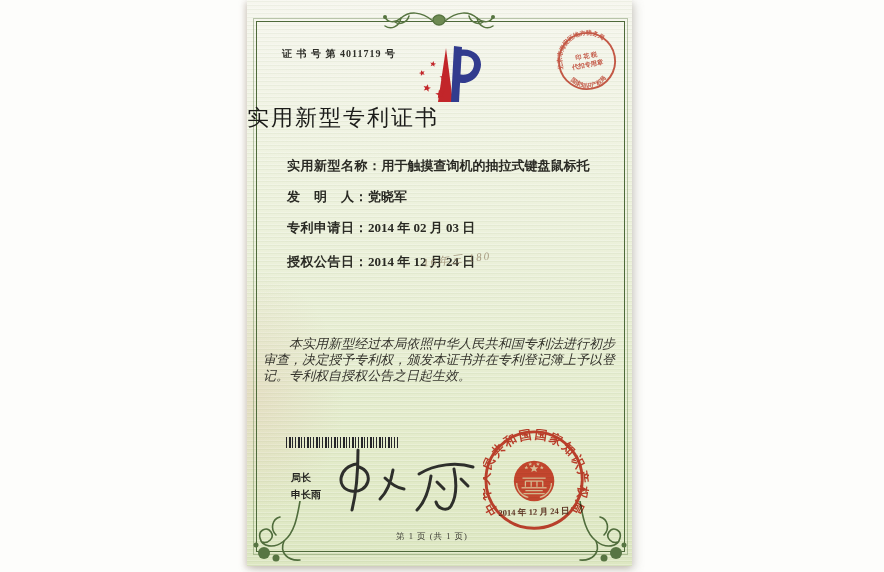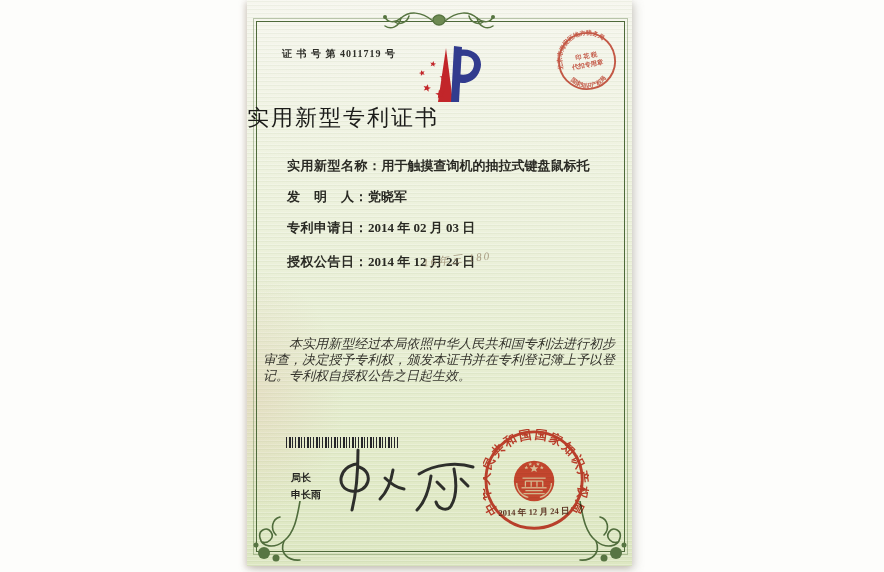--- a/index.html
+++ b/index.html
@@ -204,15 +204,16 @@
           <path d="M-12,-3 L12,-3"></path>
           <path d="M-9,0 L9,0 M-9,0 L-9,6 M9,0 L9,6 M-3,0 L-3,6 M3,0 L3,6"></path>
           <path d="M-13,7 L13,7"></path>
           <path d="M-9,10 L9,10 M-11,13 L11,13"></path>
           <path d="M-18,2 C-18,10 -12,16 -6,17 M18,2 C18,10 12,16 6,17"></path>
         </g>
       </g>
       <text x="53" y="89" font-size="9" fill="#5e2a1c" font-weight="bold" text-anchor="middle" transform="rotate(-2 53 89)">2014 年 12 月 24 日</text>
     </svg>
 
+    <div class="footer">第 1 页 (共 1 页)</div>
 
   </div>
 </div>
 
 </body></html>

